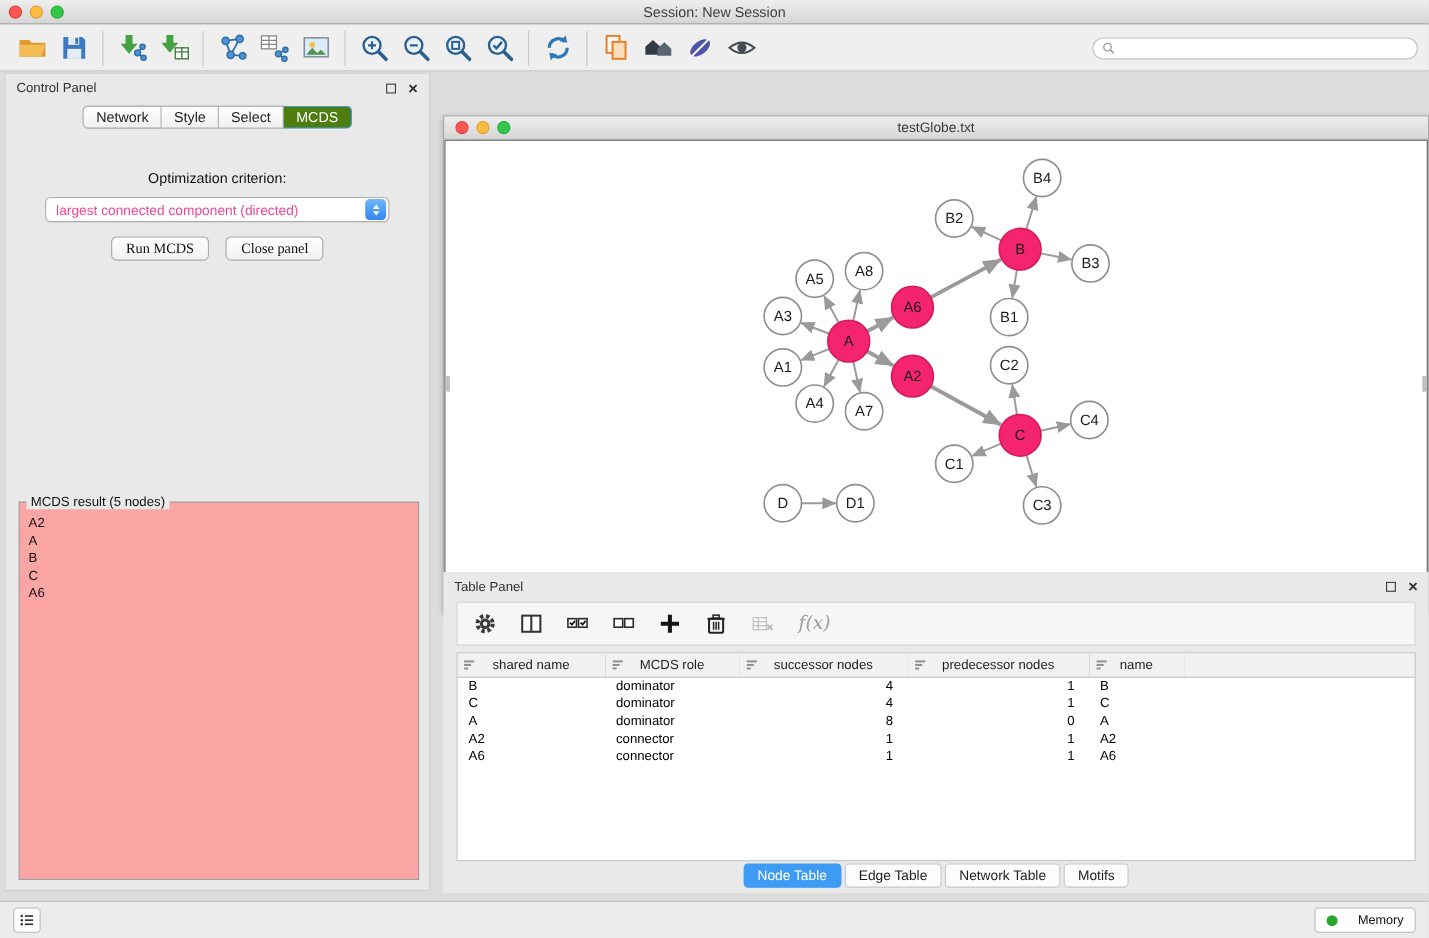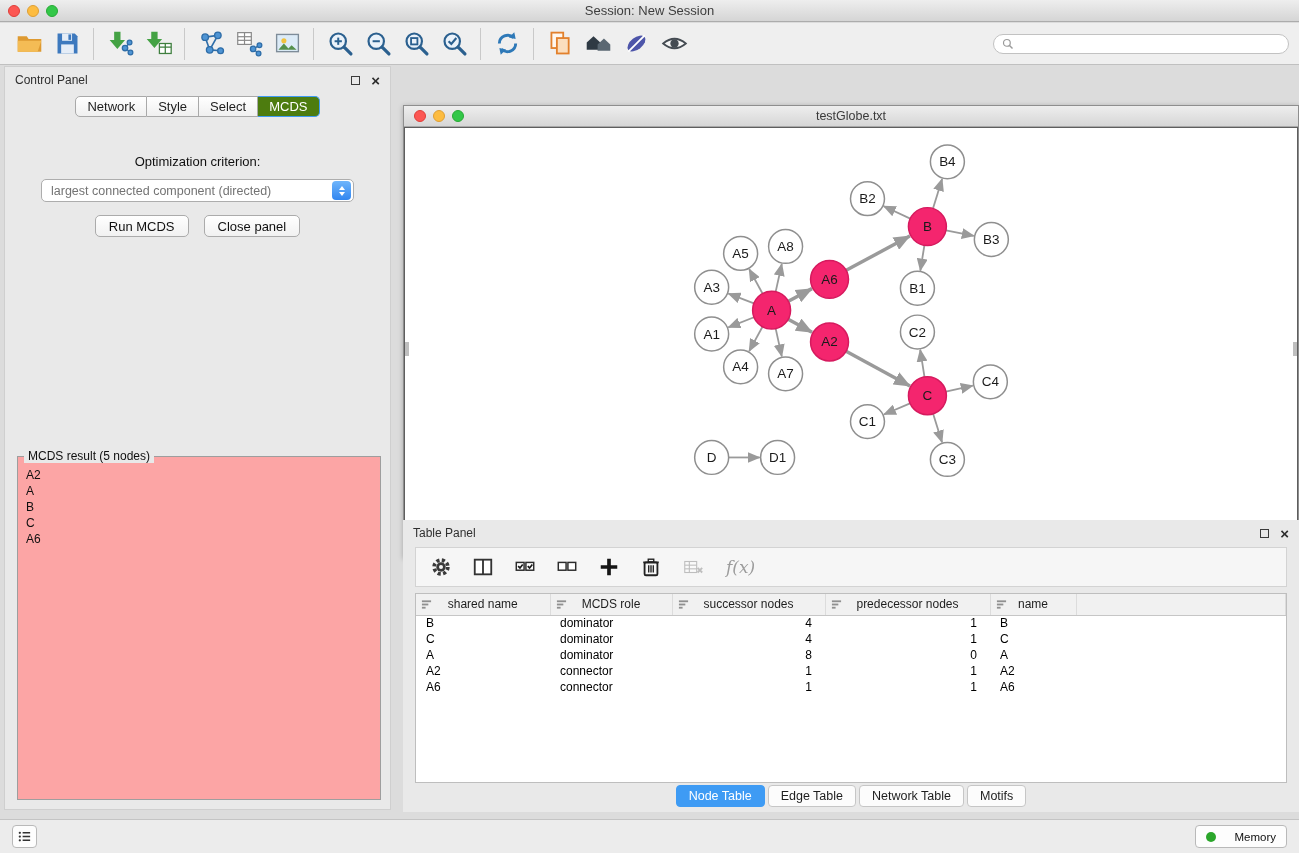--- a/index.html
+++ b/index.html
@@ -30,26 +30,26 @@
   .panel-header{height:26px;display:flex;align-items:center;padding:0 10px;font-size:12px;color:#2F2F2F;justify-content:flex-end;}
   .panel-controls{margin-left:auto;display:flex;gap:11px;align-items:center;}
   .win-min{width:9px;height:9px;border:1.5px solid #3B3B3B;display:inline-block;}
   .win-close{font-size:15px;font-weight:bold;color:#2E2E2E;line-height:9px;}
   .cp-tabs{display:flex;justify-content:center;margin-top:3px;}
   .seg{font-size:13px;color:#1F1F1F;background:linear-gradient(#FFFFFF,#F0F0F0);border:1px solid #A9A9A9;border-left:none;padding:0 11px;height:21px;display:flex;align-items:center;}
   .seg:first-child{border-left:1px solid #A9A9A9;border-radius:5px 0 0 5px;}
   .seg:last-child{border-radius:0 5px 5px 0;}
   .seg.active{background:#4d7c0f;border-color:#3E9BF4;color:#fff;}
   .opt-label{text-align:center;margin-top:37px;font-size:13px;color:#101010;}
-  .dropdown{margin:10px auto 0;width:313px;height:23px;background:#fff;border:1px solid #ADADAD;border-radius:5px;display:flex;align-items:center;padding:0 2px 0 9px;font-size:12.5px;color:#737373;}
+  .dropdown{margin:10px auto 0;width:313px;height:23px;background:#fff;border:1px solid #ADADAD;border-radius:5px;display:flex;align-items:center;padding:0 2px 0 9px;font-size:12.5px;color:#ec4899;}
   .dd-stepper{margin-left:auto;width:19px;height:19px;background:linear-gradient(#6FB5FB,#3186F0);border-radius:4px;display:flex;flex-direction:column;align-items:center;justify-content:center;gap:2px;flex:0 0 auto;}
   .dd-up{width:0;height:0;border-left:3.5px solid transparent;border-right:3.5px solid transparent;border-bottom:4px solid #fff;}
   .dd-down{width:0;height:0;border-left:3.5px solid transparent;border-right:3.5px solid transparent;border-top:4px solid #fff;}
   .cp-buttons{display:flex;justify-content:center;gap:15px;margin-top:13px;}
-  .btn{font-size:13px;color:#101010;background:linear-gradient(#FFFFFF,#F1F1F1);border:1px solid #ABABAB;border-radius:5px;height:22px;padding:0 13px;font-family:Liberation Sans, sans-serif;}
+  .btn{font-size:13px;color:#101010;background:linear-gradient(#FFFFFF,#F1F1F1);border:1px solid #ABABAB;border-radius:5px;height:22px;padding:0 13px;font-family:Liberation Serif, serif;}
   .results{position:absolute;left:12px;right:9px;top:389px;bottom:9px;border:1px solid #9E9E9E;background:#fca5a5;}
   .results .legend{position:absolute;top:-8px;left:6px;background:#E9E9E9;padding:0 4px;font-size:12px;color:#101010;}
   .result-list{padding:10px 0 0 8px;}
   .result-item{font-size:12px;color:#101010;line-height:16px;}
 
   
   .network-window{position:absolute;left:403px;top:65px;width:896px;height:453px;border:1px solid #8E8E8E;background:#fff;box-shadow:0 1px 5px rgba(0,0,0,0.25);margin-top:40px;}
   .net-titlebar{height:21px;background:linear-gradient(#EEEEEE,#D6D6D6);border-bottom:1px solid #A8A8A8;position:relative;display:flex;align-items:center;}
   .net-titlebar .traffic{top:4px;left:10px;}
   .net-title{flex:1;text-align:center;font-size:12.5px;color:#3A3A3A;}

